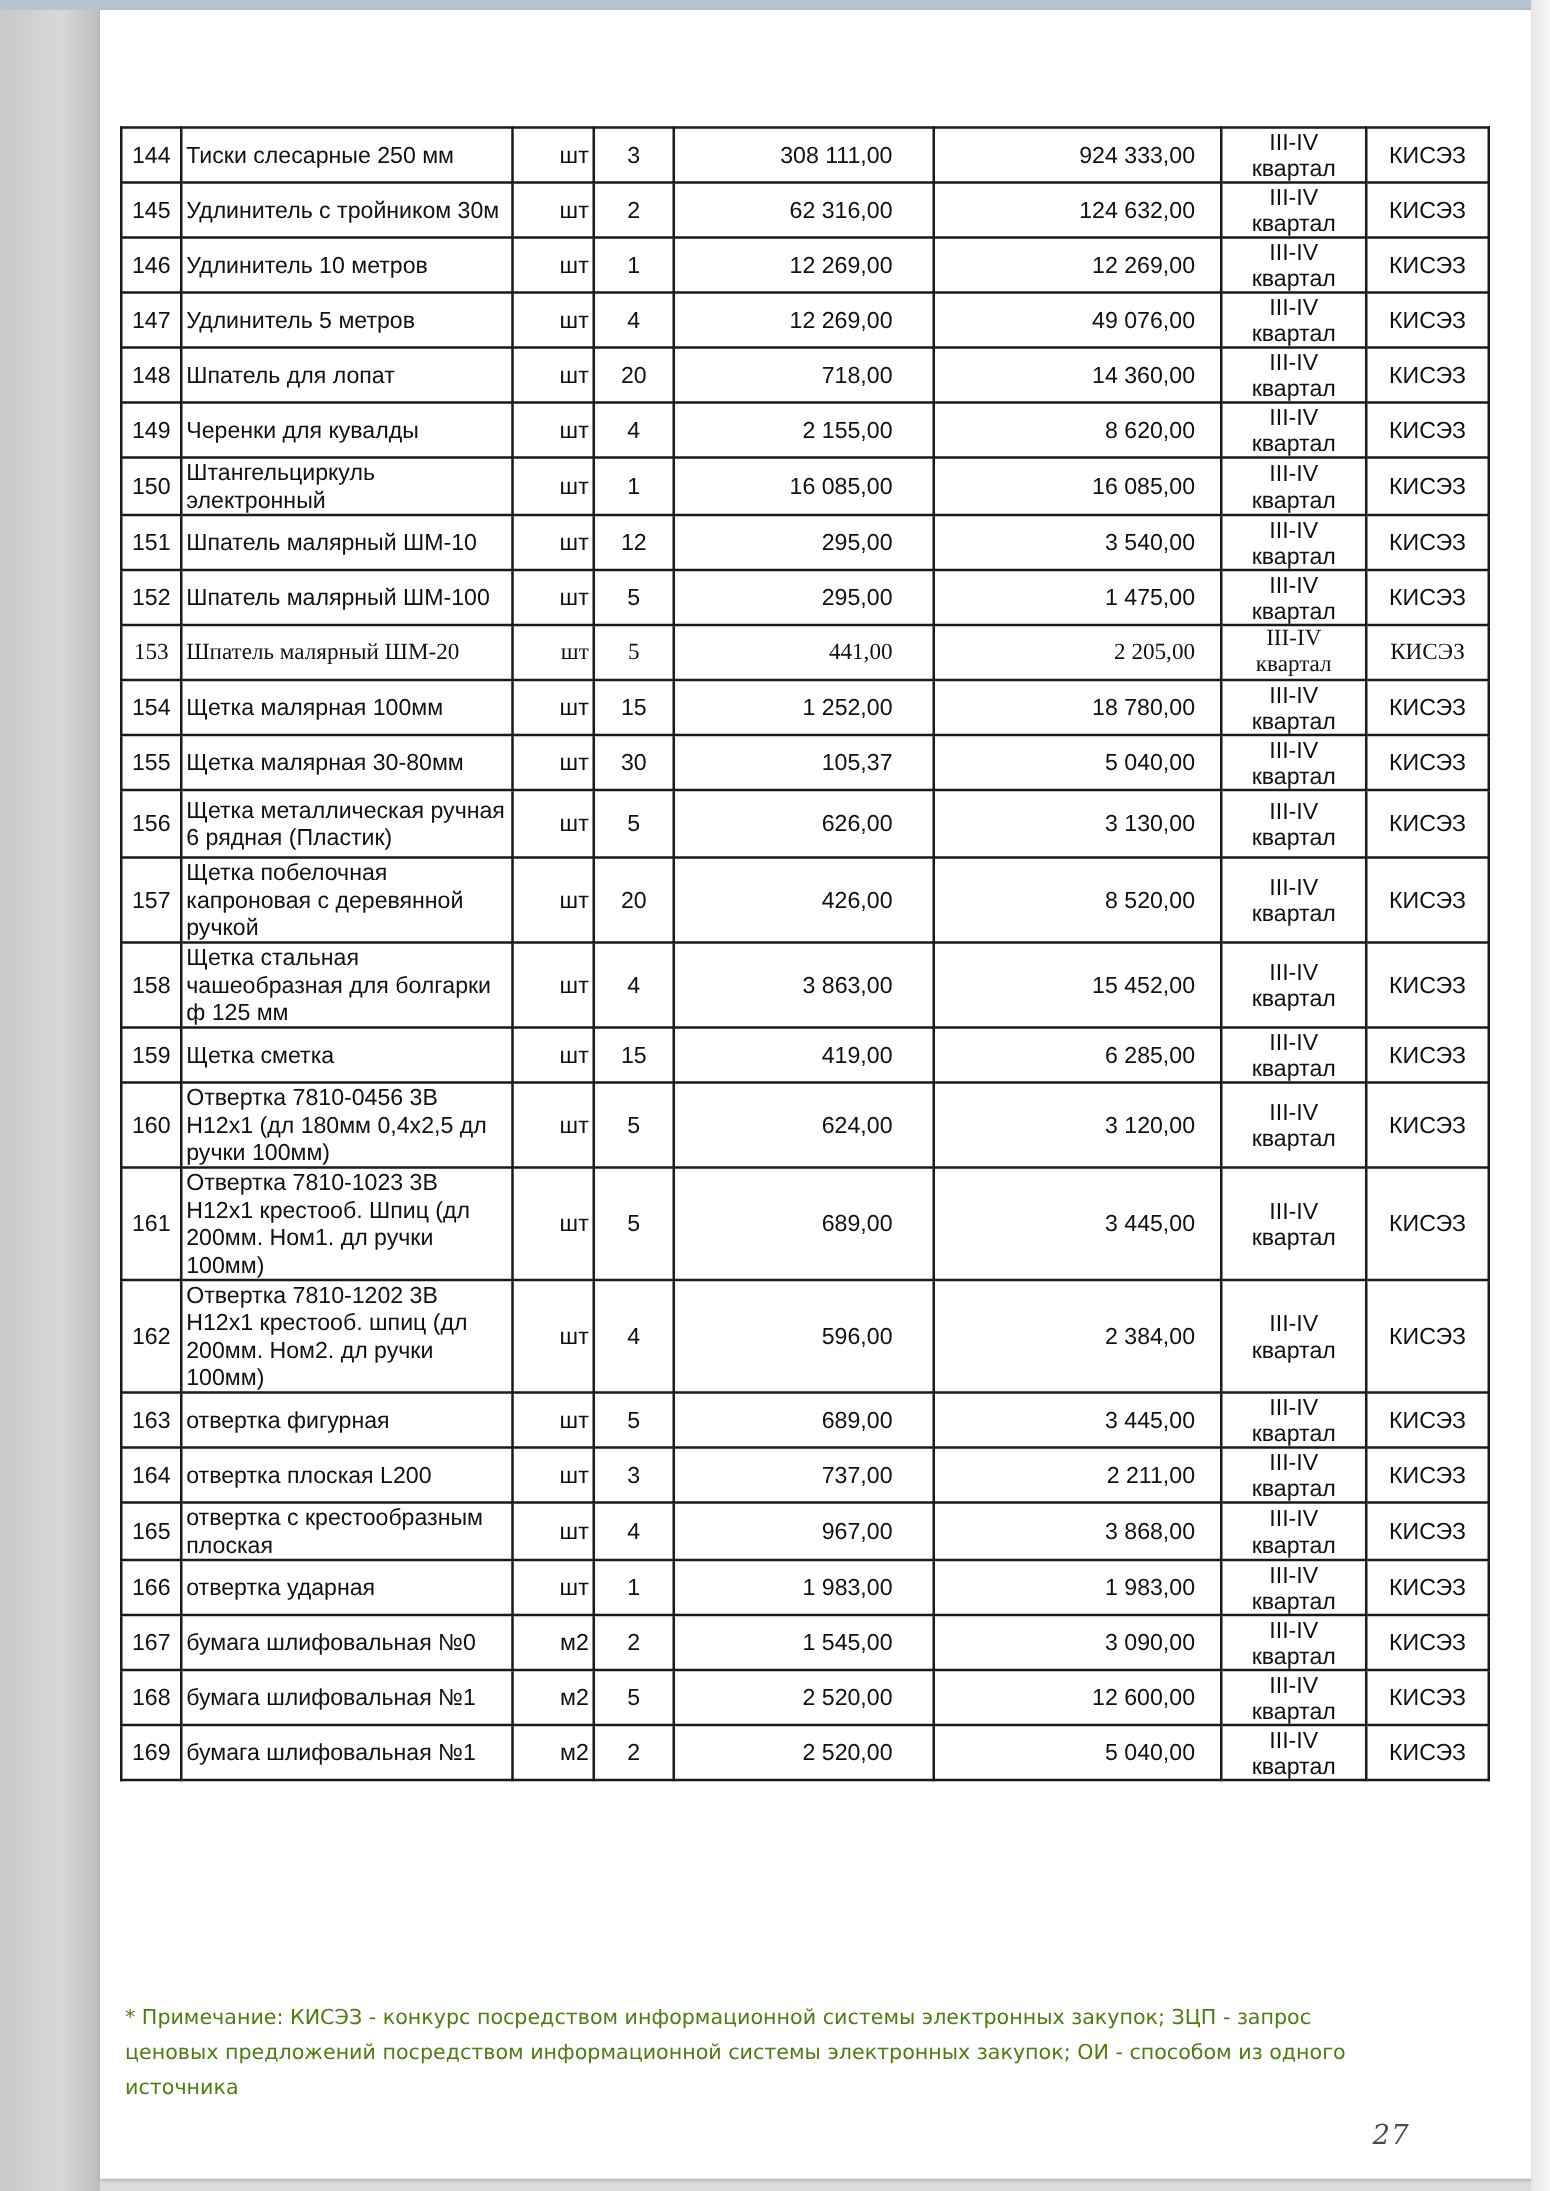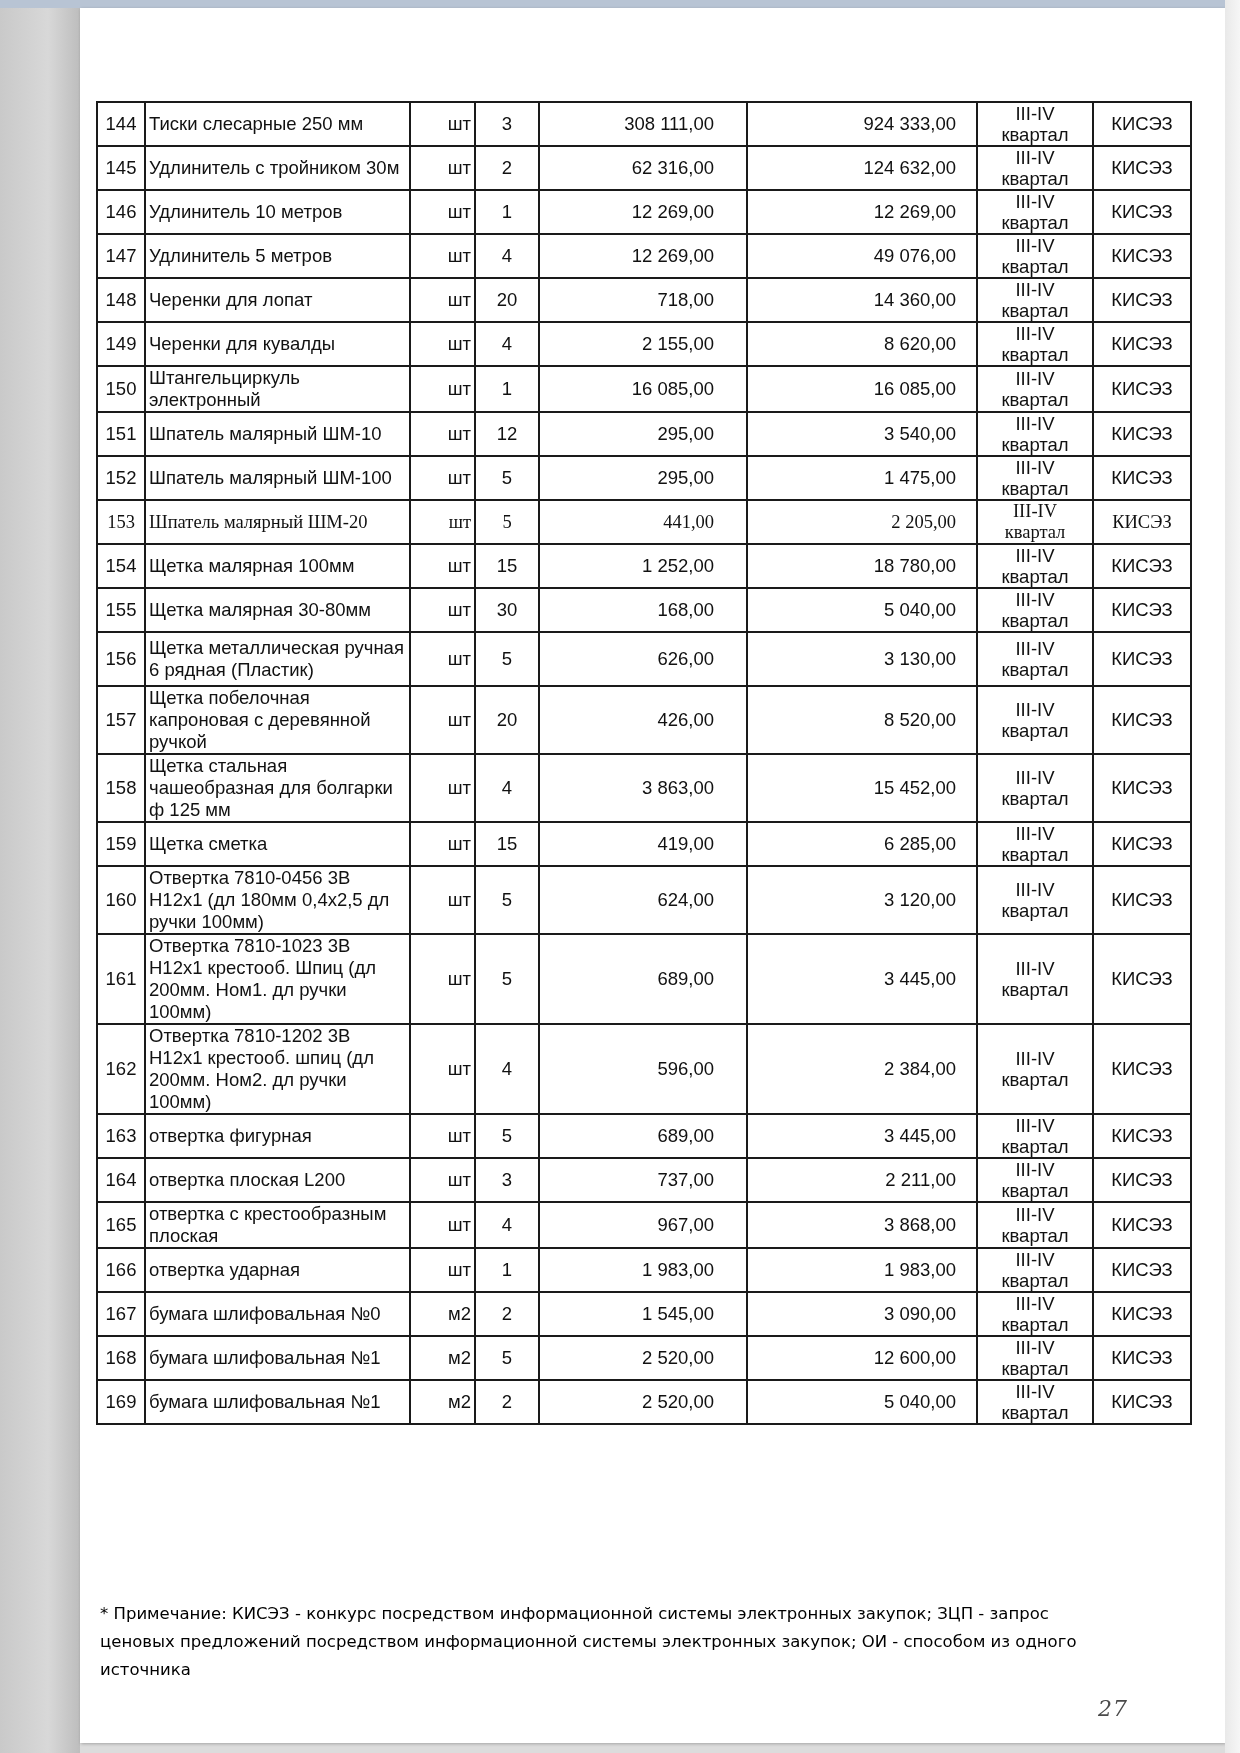--- a/index.html
+++ b/index.html
@@ -43,21 +43,21 @@
   td.c-name { width: 257px; text-align: left; }
   td.c-unit { width: 57px;  text-align: right; }
   td.c-qty  { width: 56px;  text-align: center; }
   td.c-price{ width: 171px; text-align: right; padding-right: 32px !important; }
   td.c-sum  { width: 205px; text-align: right; padding-right: 20px !important; }
   td.c-period { width: 108px; text-align: center; line-height: 21px !important; }
   td.c-method { width: 90px; text-align: center; }
   .footnote {
     position: absolute; left: 100px; top: 1600px; width: 1020px;
     font-family: "DejaVu Sans", sans-serif;
-    font-size: 16.5px; line-height: 28px; color: #000000;
+    font-size: 16.5px; line-height: 28px; color: #4d7c0f;
   }
   .page-number {
     position: absolute; left: 1098px; top: 1696px;
     font-family: "DejaVu Serif", serif; font-style: italic;
     font-size: 22px; color: #4a4a4a; letter-spacing: 1px;
   }
 </style>
 </head>
 <body>
 
@@ -115,21 +115,21 @@
         <td class="c-price">12 269,00</td>
         <td class="c-sum">49 076,00</td>
         <td class="c-period">
           <div>III-IV</div>
           <div>квартал</div>
         </td>
         <td class="c-method">КИСЭЗ</td>
       </tr>
       <tr style="height: 43px;">
         <td class="c-num">148</td>
-        <td class="c-name">Черенки для лопат</td>
+        <td class="c-name">Шпатель для лопат</td>
         <td class="c-unit">шт</td>
         <td class="c-qty">20</td>
         <td class="c-price">718,00</td>
         <td class="c-sum">14 360,00</td>
         <td class="c-period">
           <div>III-IV</div>
           <div>квартал</div>
         </td>
         <td class="c-method">КИСЭЗ</td>
       </tr>
@@ -209,21 +209,21 @@
           <div>III-IV</div>
           <div>квартал</div>
         </td>
         <td class="c-method">КИСЭЗ</td>
       </tr>
       <tr style="height: 43px;">
         <td class="c-num">155</td>
         <td class="c-name">Щетка малярная 30-80мм</td>
         <td class="c-unit">шт</td>
         <td class="c-qty">30</td>
-        <td class="c-price">168,00</td>
+        <td class="c-price">105,37</td>
         <td class="c-sum">5 040,00</td>
         <td class="c-period">
           <div>III-IV</div>
           <div>квартал</div>
         </td>
         <td class="c-method">КИСЭЗ</td>
       </tr>
       <tr style="height: 54px;">
         <td class="c-num">156</td>
         <td class="c-name">Щетка металлическая ручная 6 рядная  (Пластик)</td>

